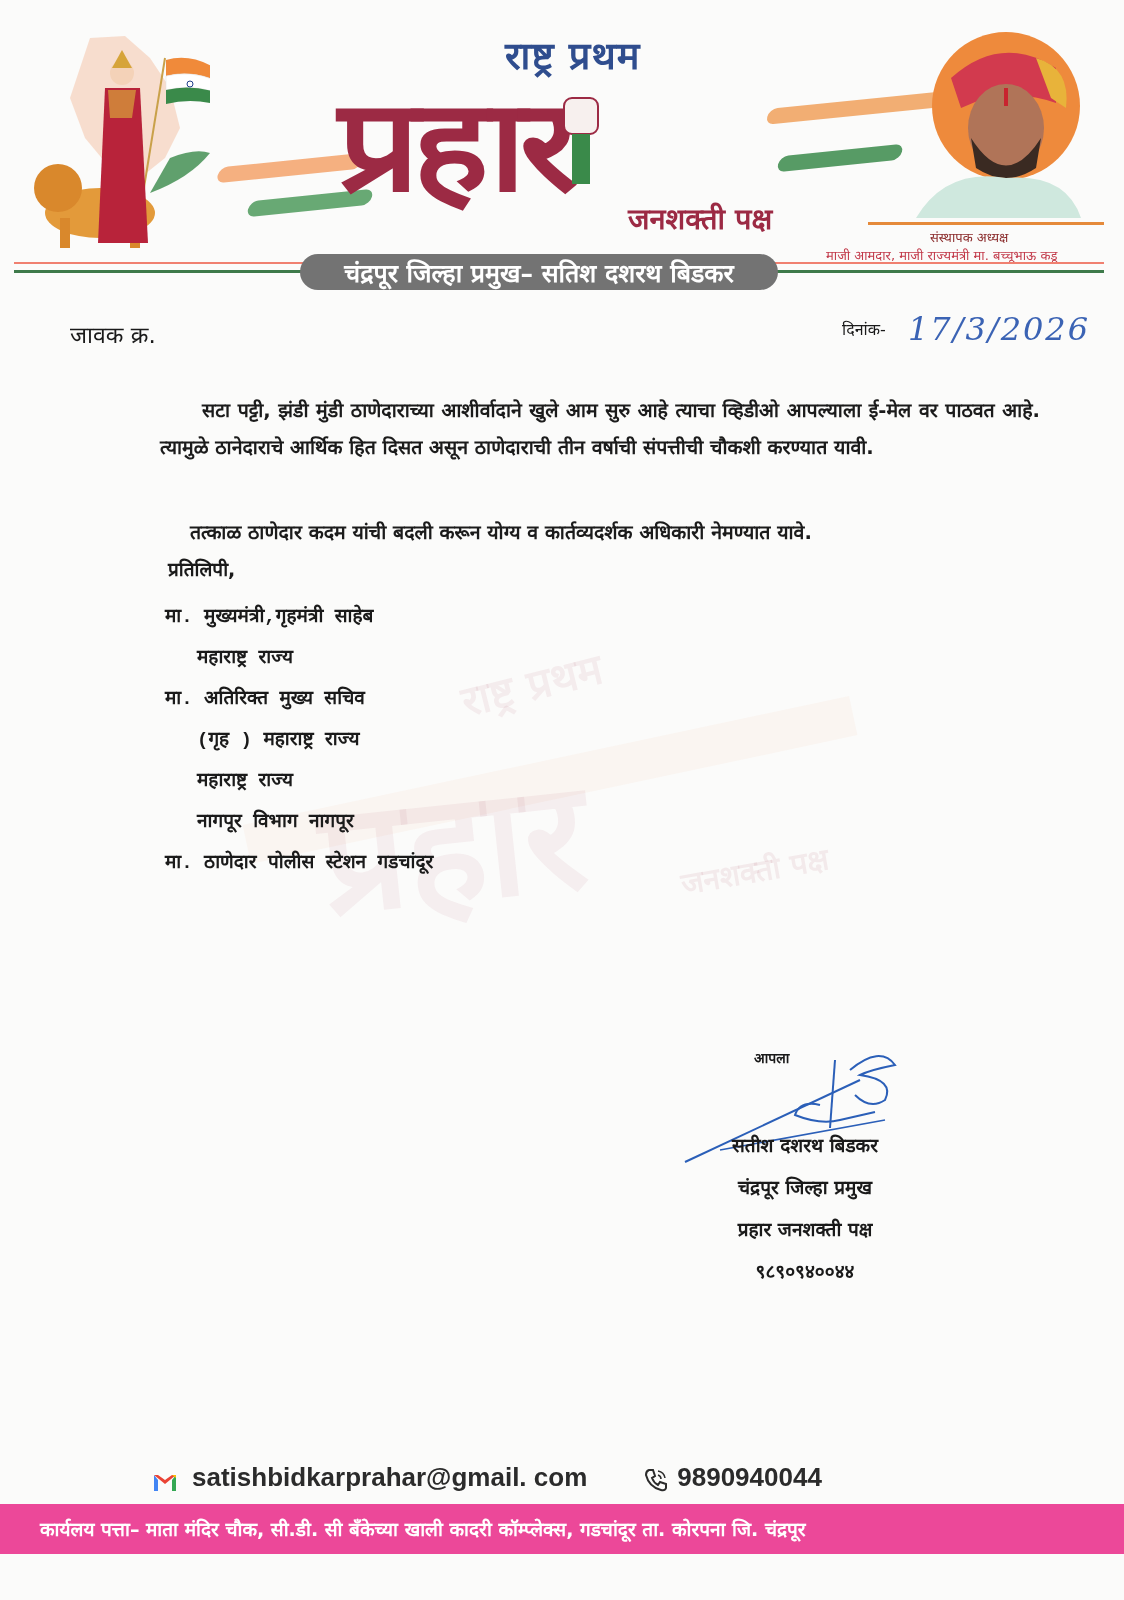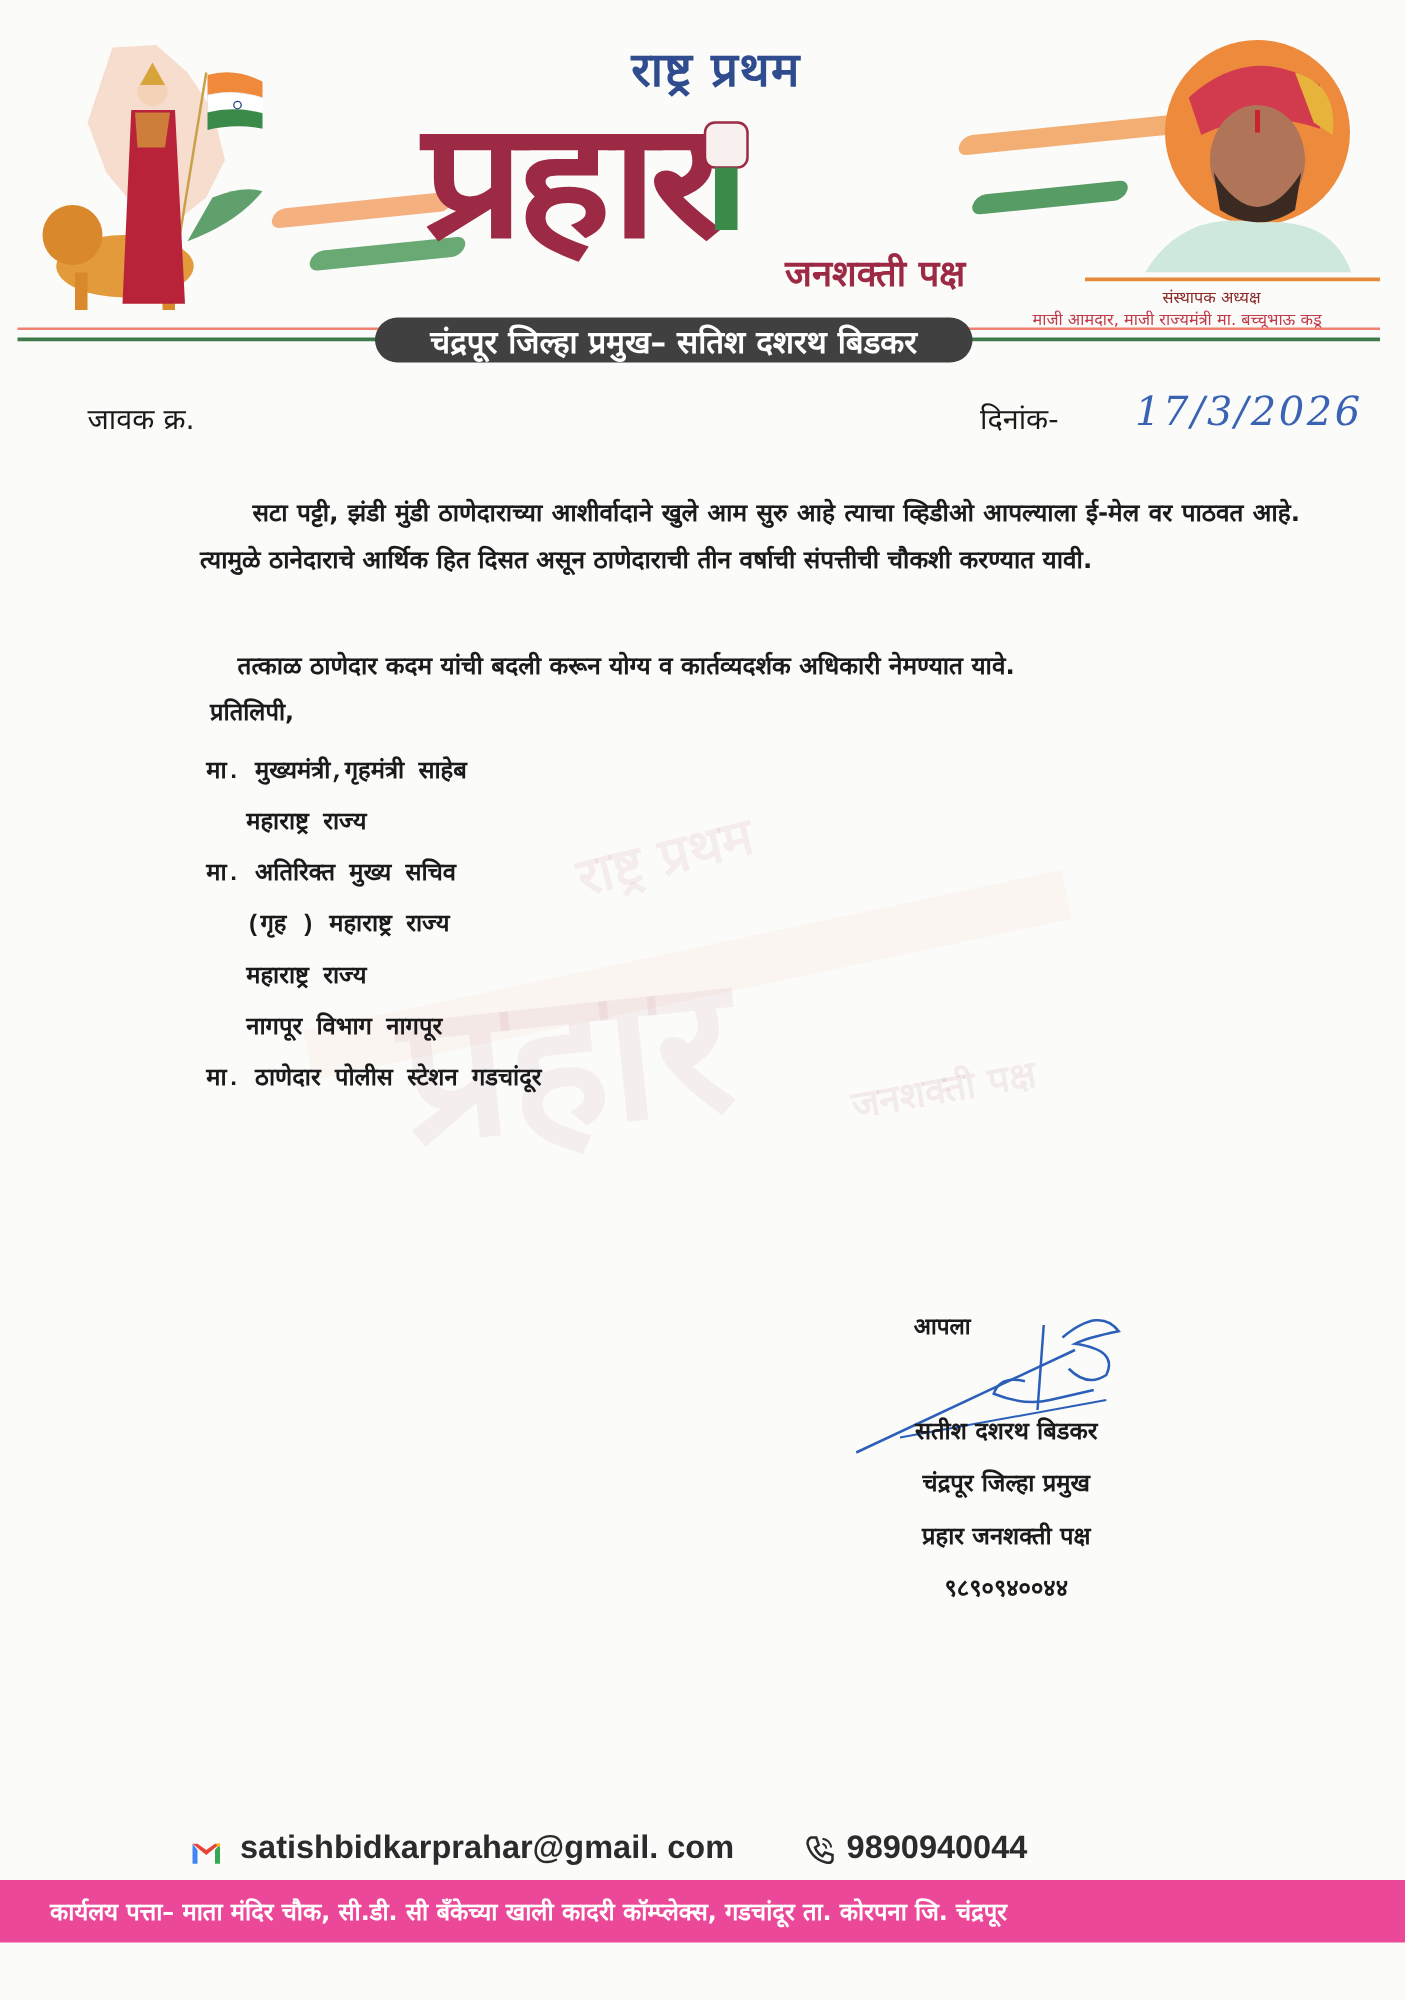--- a/index.html
+++ b/index.html
@@ -18,45 +18,45 @@
   .logo-sub { left:628px; top:198px; font-size:29px; font-weight:bold; color:#9c2a44; }
   .stroke { position:absolute; height:16px; border-radius:8px; transform:skewX(-20deg) rotate(-6deg); opacity:.85; }
 
   .founder-photo { left:906px; top:28px; width:175px; height:190px; }
   .founder-rule { left:868px; top:222px; width:236px; height:3px; background:#e58a3a; }
   .founder-role { left:930px; top:228px; font-size:13px; color:#8a2a2a; }
   .founder-desc { left:826px; top:246px; font-size:13px; color:#c23a4a; white-space:nowrap; }
 
   .rule-saffron { left:14px; top:262px; width:1090px; height:2px; background:#f08070; }
   .rule-green { left:14px; top:270px; width:1090px; height:3px; background:#3e7a4a; }
-  .pill { left:300px; top:254px; width:478px; height:36px; background:#404040; border-radius:18px;
+  .pill { left:300px; top:254px; width:478px; height:36px; background:#737373; border-radius:18px;
           display:flex; align-items:center; justify-content:center; color:#fff; font-size:25px; font-weight:bold; }
 
   
   .ref-label { left:70px; top:318px; font-size:23px; }
-  .date-label { left:784px; top:318px; font-size:23px; }
+  .date-label { left:842px; top:318px; font-size:16px; }
   .date-value { left:908px; top:310px; font-size:32px; color:#3b63b4; font-family:"DejaVu Serif", serif; font-style:italic; letter-spacing:2px; }
 
   
   .para { font-size:19.5px; font-weight:bold; line-height:37px; color:#1b1b1b; }
   .p1 { left:160px; top:392px; width:880px; text-indent:42px; text-align:justify; }
   .p2 { left:190px; top:514px; width:830px; }
   .cc-title { left:168px; top:556px; font-size:19px; font-weight:bold; }
   .cc-list { left:165px; top:597px;font-family:Liberation Mono, monospace; }
   .cc-line { font-size:19px; font-weight:bold; height:41px; line-height:41px; white-space:nowrap; }
   .cc-line.indent { padding-left:32px; }
 
   
   .wm-tag { left:460px; top:655px; font-size:42px; font-weight:bold; color:rgba(156,42,68,.07); transform:rotate(-14deg); }
   .wm-logo { left:320px; top:740px; font-size:150px; font-weight:900; color:rgba(156,42,68,.06); transform:rotate(-6deg); }
   .wm-sub { left:680px; top:850px; font-size:30px; font-weight:bold; color:rgba(156,42,68,.08); transform:rotate(-10deg); }
   .wm-band { left:240px; top:760px; width:620px; height:40px; background:rgba(230,140,70,.05); transform:rotate(-12deg); }
 
   
-  .closing { left:731px; top:1048px; font-size:18px; font-weight:bold; }
+  .closing { left:754px; top:1048px; font-size:14px; font-weight:bold; }
   .signature { left:680px; top:1040px; width:240px; height:130px; }
   .sig-block { left:700px; top:1124px; width:210px; text-align:center; }
   .sig-line { font-size:19px; font-weight:bold; height:42px; line-height:42px; white-space:nowrap; }
 
   
   .contact { left:152px; top:1462px; display:flex; align-items:flex-end; font-size:26px; font-weight:bold; color:#2b2b2b;
              font-family:"Liberation Sans", sans-serif; }
   .gmail-icon { width:26px; height:22px; margin-right:14px; }
   .phone-icon { width:26px; height:26px; margin:0 8px 0 56px; }
   .address-band { left:0; top:1504px; width:1124px; height:50px; background:#ec4899; display:flex; align-items:center;

